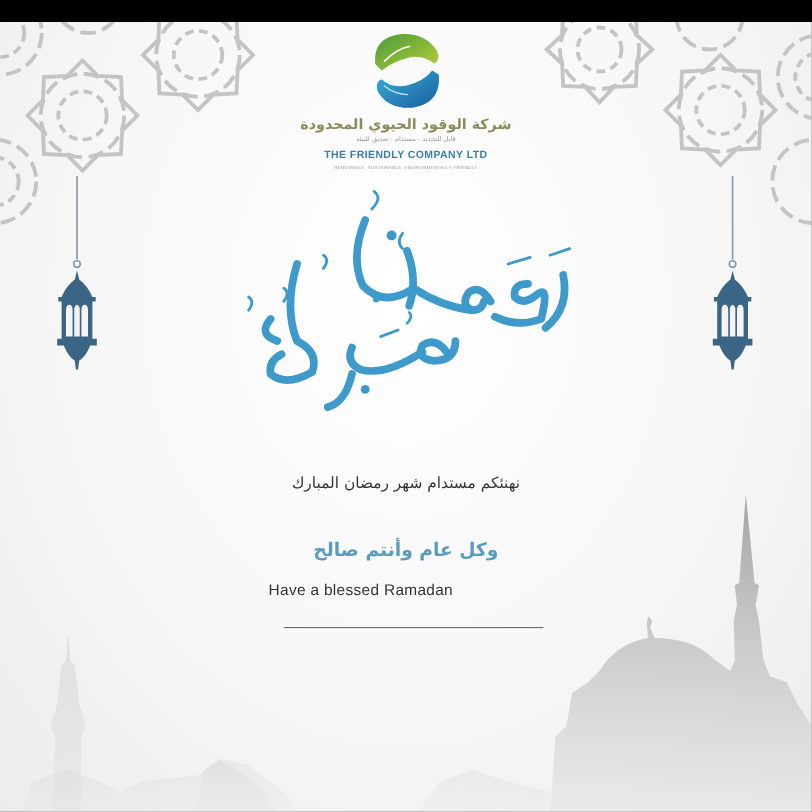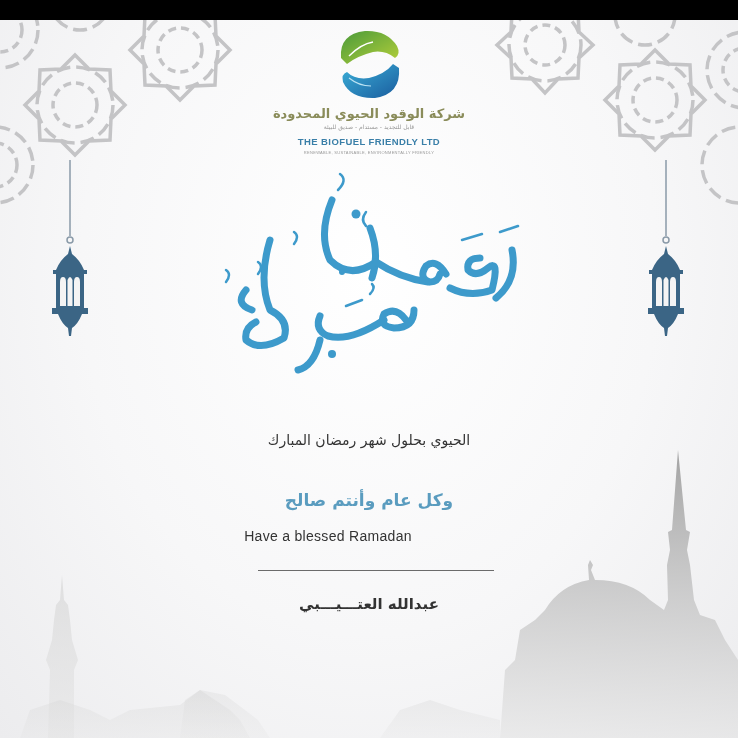--- a/index.html
+++ b/index.html
@@ -133,21 +133,21 @@
       </linearGradient>
     </defs>
     <path fill="url(#lg1)" d="M6 30 Q4 6 30 3 Q52 2 62 18 Q66 26 60 30 Q50 22 38 24 Q22 28 12 36 Z"></path>
     <path fill="none" stroke="#fff" stroke-width="1.5" d="M14 28 Q26 16 38 14"></path>
     <path fill="url(#lg2)" d="M64 40 Q66 66 40 70 Q16 71 8 54 Q6 46 12 44 Q20 52 34 50 Q50 46 58 36 Z"></path>
     <path fill="none" stroke="#bde4f4" stroke-width="1.2" d="M14 50 Q24 58 36 58"></path>
   </svg>
 
   <div class="company-ar">شركة الوقود الحيوي المحدودة</div>
   <div class="slogan-ar">قابل للتجديد - مستدام - صديق للبيئة</div>
-  <div class="company-en">THE BIOFUEL FRIENDLY LTD</div>
+  <div class="company-en">THE FRIENDLY COMPANY LTD</div>
   <div class="slogan-en">RENEWABLE, SUSTAINABLE, ENVIRONMENTALLY FRIENDLY</div>
 
   <svg class="calligraphy" viewBox="0 0 340 210">
     <title>رَمَضَان مُبَارَك</title>
     <g fill="none" stroke="#3d9acb" stroke-width="7" stroke-linecap="round" stroke-linejoin="round">
 
       <path d="M312 80 Q318 110 296 128"></path>
       <path d="M280 88 Q266 88 268 100 Q276 108 288 98 Q300 88 292 120 Q270 128 250 118"></path>
       <path d="M246 104 Q236 88 226 96 Q218 108 230 112 Q238 112 240 104"></path>
       <path d="M170 58 Q180 84 172 108"></path>
@@ -171,19 +171,18 @@
       <path d="M26 112 Q32 104 26 100"></path>
       <path d="M94 74 Q100 66 94 62"></path>
     </g>
     <g fill="#3d9acb">
       <circle cx="156" cy="44" r="4.5"></circle>
       <circle cx="132" cy="184" r="4"></circle>
       <circle cx="142" cy="102" r="3"></circle>
     </g>
   </svg>
 
-  <div class="greet g1">الحيوي بحلول شهر رمضان المبارك</div>
+  <div class="greet g1">نهنئكم مستدام شهر رمضان المبارك</div>
   <div class="greet g3">وكل عام وأنتم صالح</div>
   <div class="g-en">Have a blessed Ramadan</div>
 
   <div class="divider"></div>
-  <div class="signature">عبدالله العتـــيـــبي</div>
 </div>
 
 </body></html>

